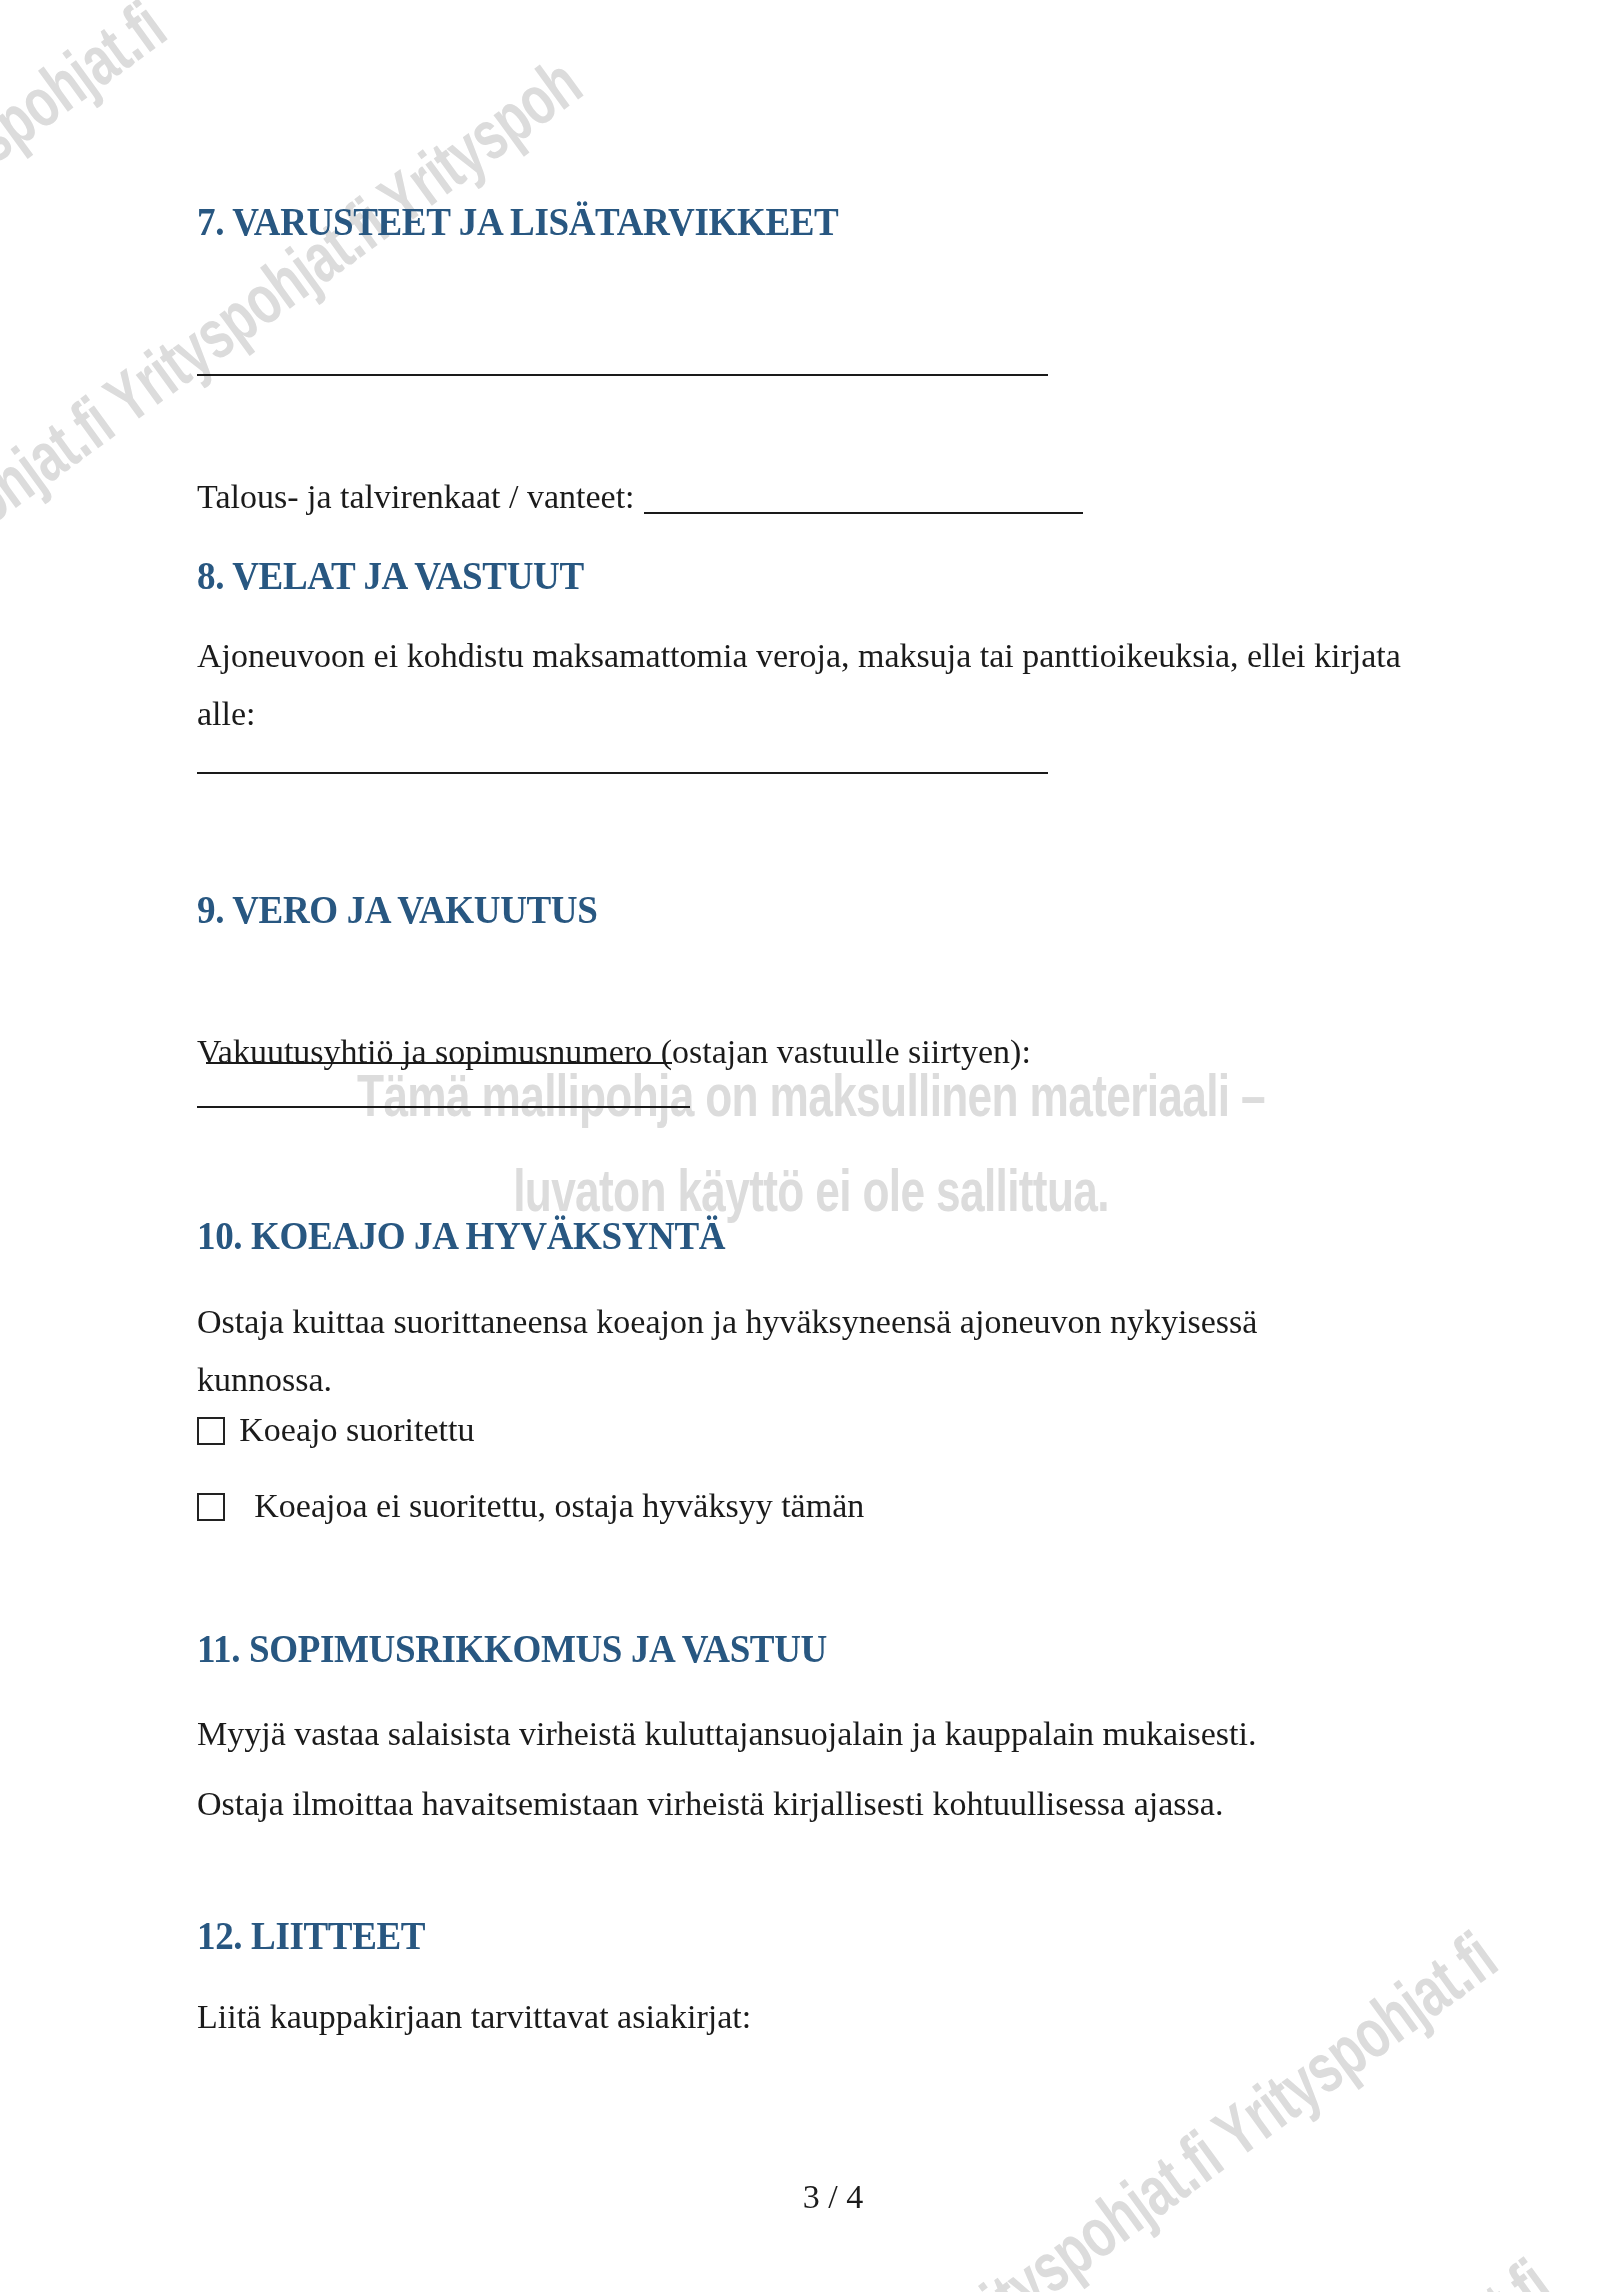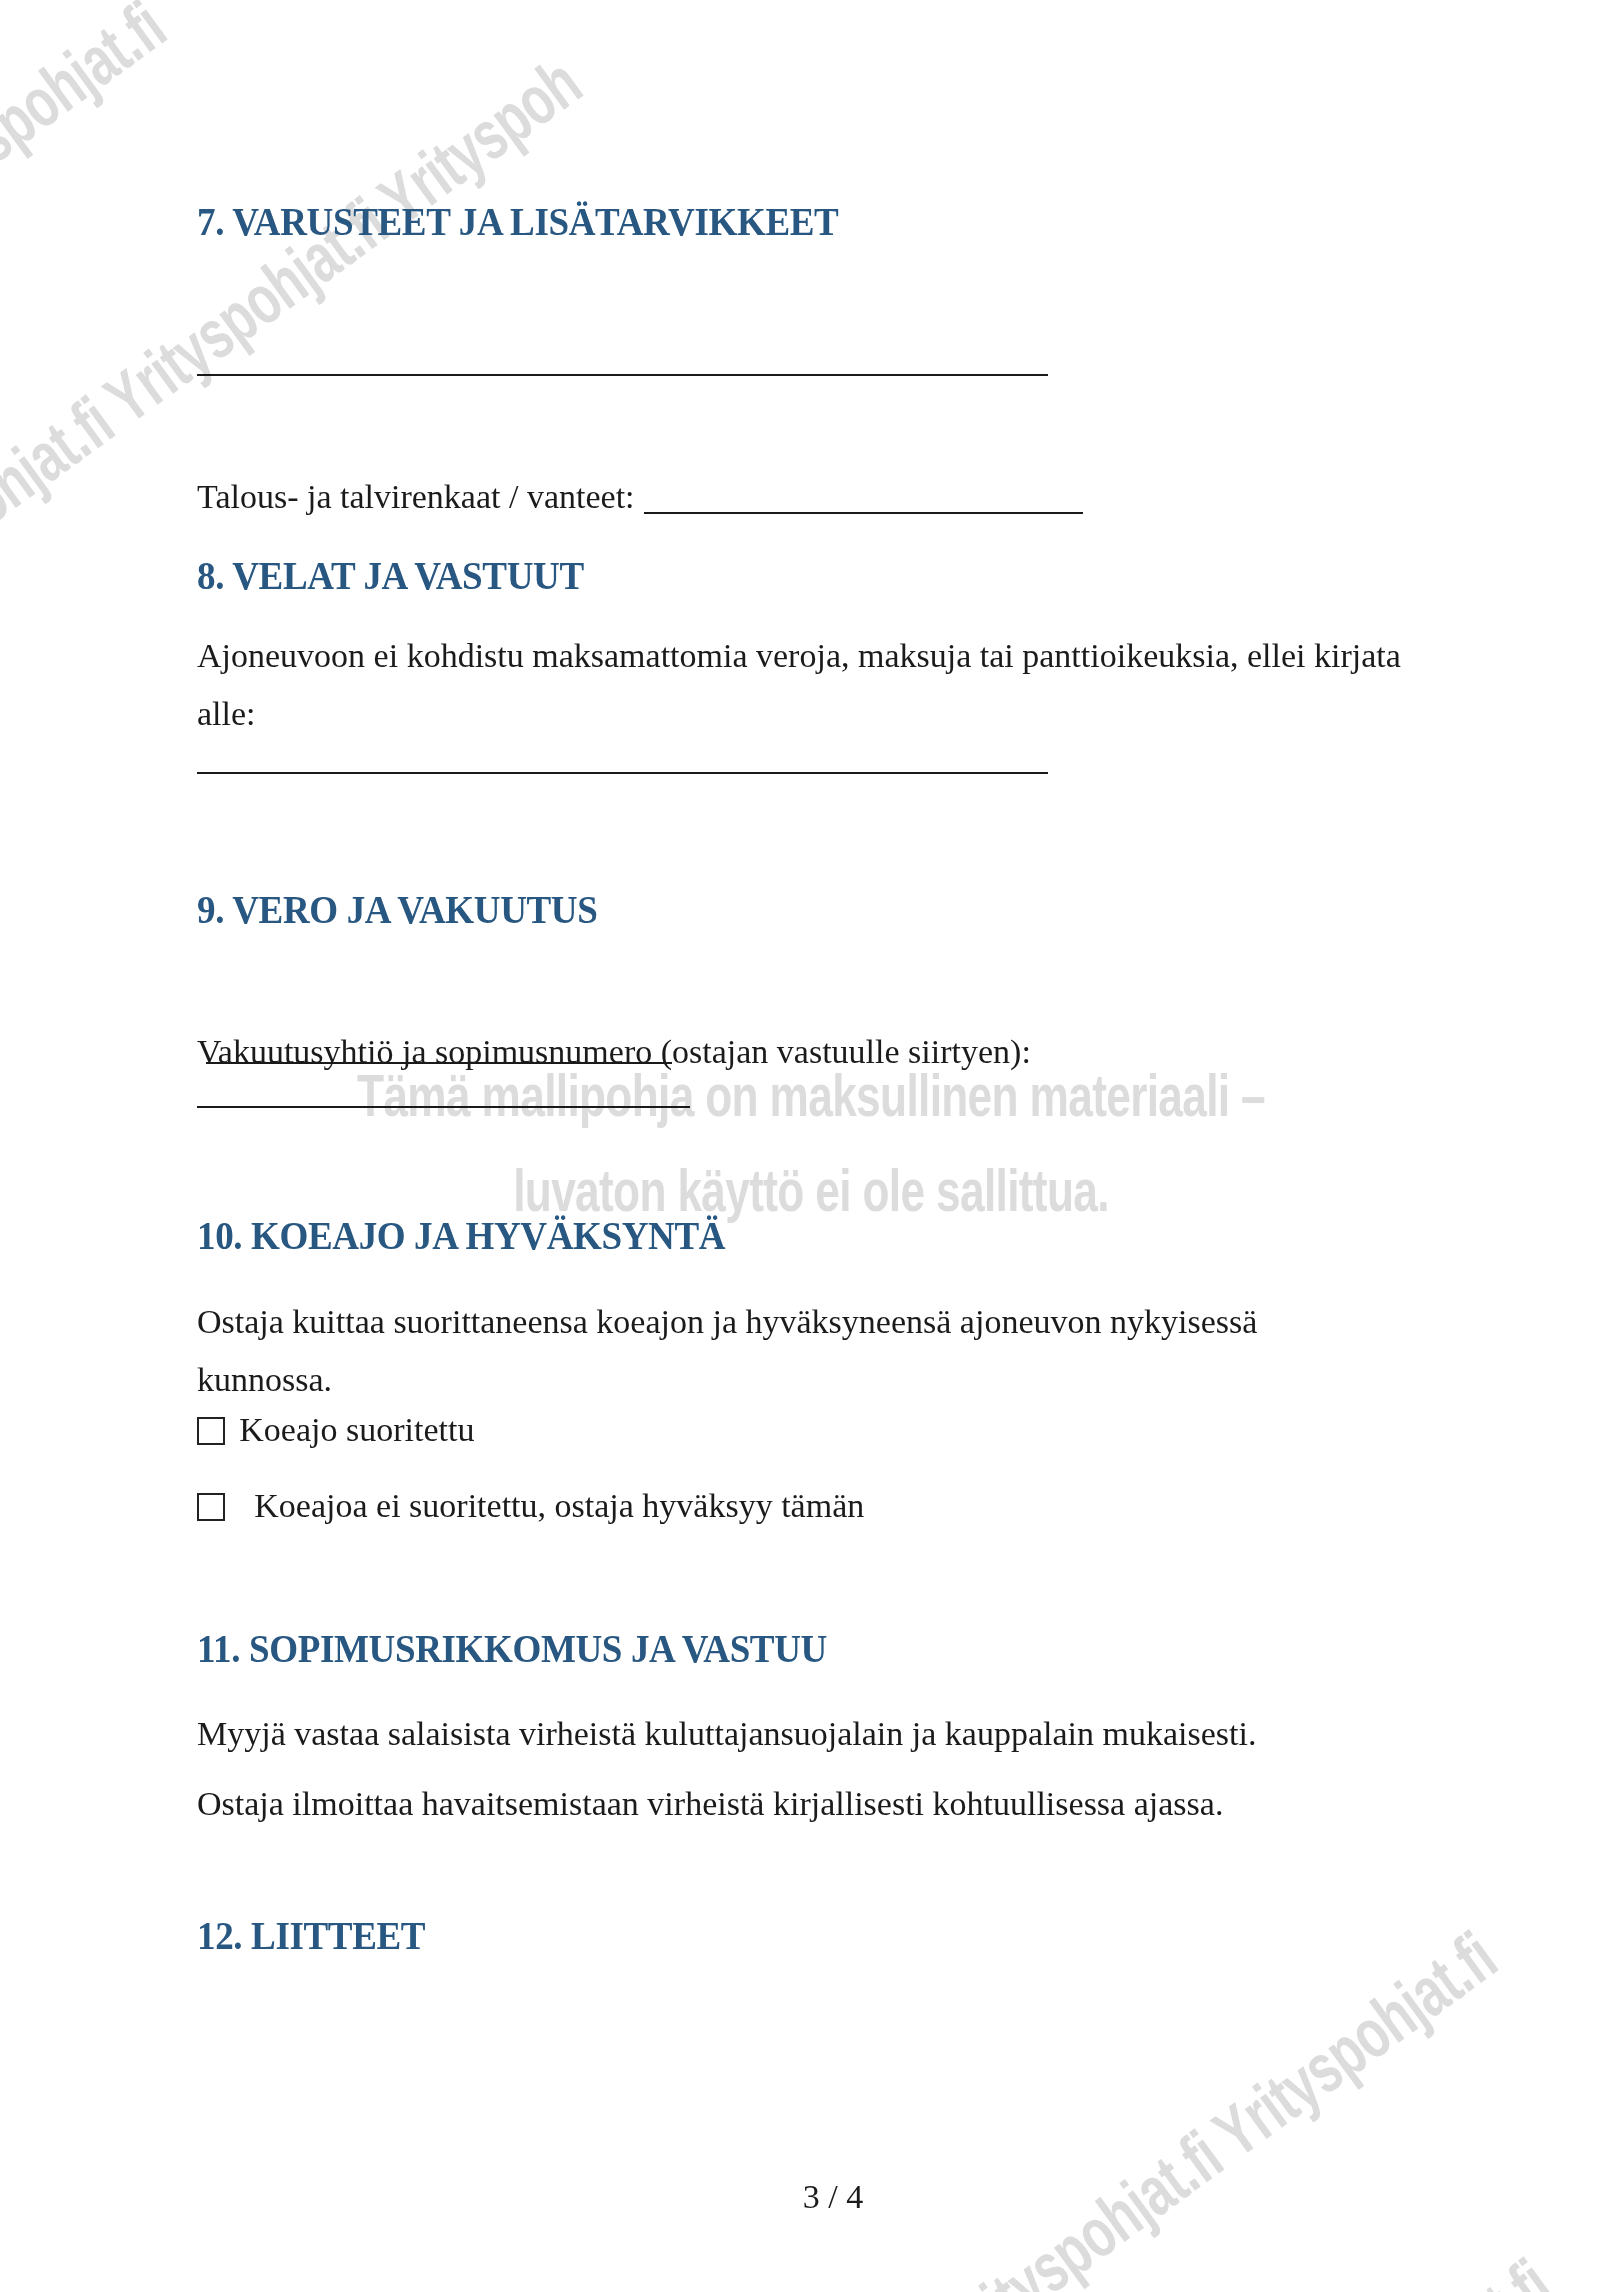--- a/index.html
+++ b/index.html
@@ -121,17 +121,18 @@
   <div class="check-row block" style="top:1487px;gap:15px;">
     <span class="checkbox"></span>
     <span>Koeajoa ei suoritettu, ostaja hyväksyy tämän</span>
   </div>
 
   <h2 class="sec-title block" style="top:1626px;">11. SOPIMUSRIKKOMUS JA VASTUU</h2>
   <div class="para block" style="top:1775px;width:1325px;">Ostaja ilmoittaa havaitsemistaan virheistä kirjallisesti kohtuullisessa ajassa.</div>
   <div class="para block" style="top:1705px;width:1325px;">Myyjä vastaa salaisista virheistä kuluttajansuojalain ja kauppalain mukaisesti.</div>
 
   <h2 class="sec-title block" style="top:1913px;">12. LIITTEET</h2>
+  <div class="para block" style="top:1988px;">Liitä kauppakirjaan tarvittavat asiakirjat:</div>
 
   <div class="page-number" style="top:2178px;padding-left:44px;">3 / 4</div>
 
 </div>
 
 
 </body></html>

